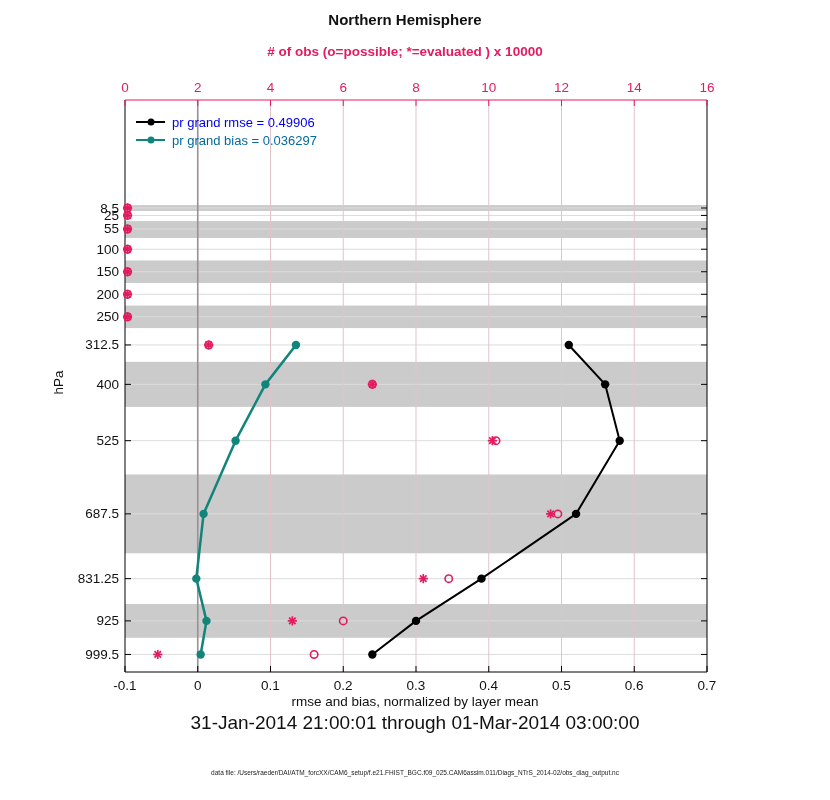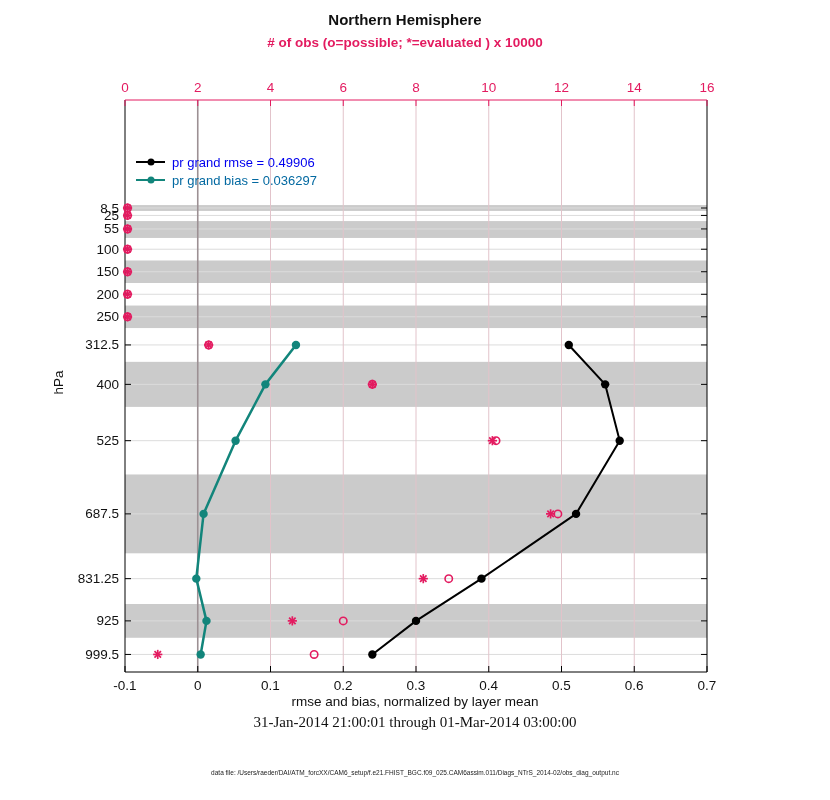--- a/index.html
+++ b/index.html
@@ -1,30 +1,30 @@
 <!DOCTYPE html>
 <html><head>
 <meta charset="utf-8">
 <style>
   html,body{margin:0;padding:0;background:#fff;}
   body{font-family:"Liberation Sans", sans-serif;}
   #page{position:relative;width:830px;height:800px;background:#ffffff;overflow:hidden;}
   .titles{position:absolute;top:10px;left:0;width:810px;text-align:center;}
   .title-line{font-size:15px;font-weight:bold;color:#111;line-height:19px;}
-  .obs-label{font-size:13.5px;line-height:17px;margin-top:5px;font-weight:bold;}
+  .obs-label{font-size:13.5px;line-height:17px;margin-top:14px;font-weight:bold;}
   #chart-svg{position:absolute;left:0;top:0;}
-  .legend{position:absolute;left:136px;top:113px;margin-top:40px;}
+  .legend{position:absolute;left:136px;top:113px;}
   .legend-row{display:flex;align-items:center;height:18px;}
   .legend-swatch{position:relative;width:29px;height:2px;margin-right:7px;}
   .legend-swatch .dot{position:absolute;left:50%;top:50%;width:7px;height:7px;border-radius:50%;transform:translate(-50%,-50%);}
   .legend-label{font-size:13px;}
   .ylabel{position:absolute;left:18px;top:375px;width:80px;text-align:center;transform:rotate(-90deg);transform-origin:center;font-size:13.5px;color:#111;}
   .bottom-labels{position:absolute;top:692px;left:0;width:830px;text-align:center;color:#111;}
   .xlabel{font-size:13.5px;line-height:20px;}
-  .subtitle{font-size:15px;line-height:21px;font-family:Liberation Serif, serif;}
+  .subtitle{font-size:19px;line-height:21px;}
   .footer{position:absolute;top:769px;left:0;width:830px;text-align:center;font-size:6.5px;color:#222;}
 </style>
 </head>
 <body>
 
 <div id="page">
 
   <div class="titles">
     <div class="title-line">Northern Hemisphere</div>
     <div class="obs-label" style="color: rgb(227, 27, 96);"># of obs (o=possible; *=evaluated ) x 10000</div>

